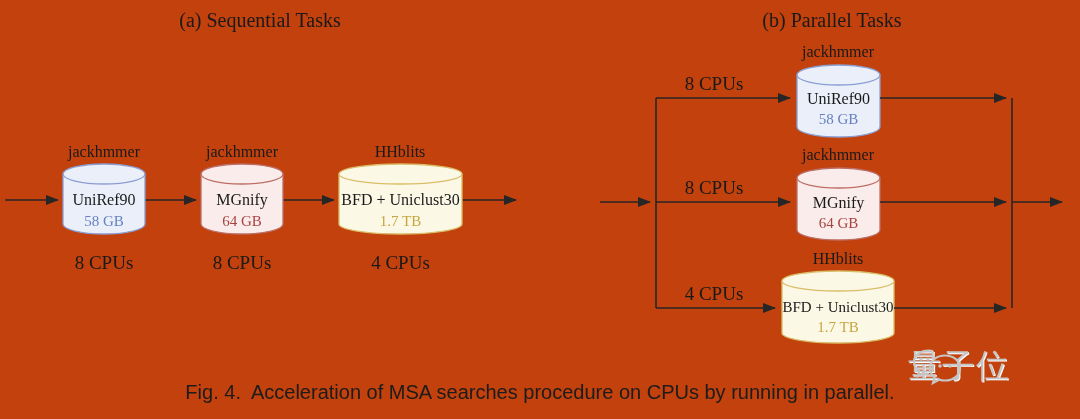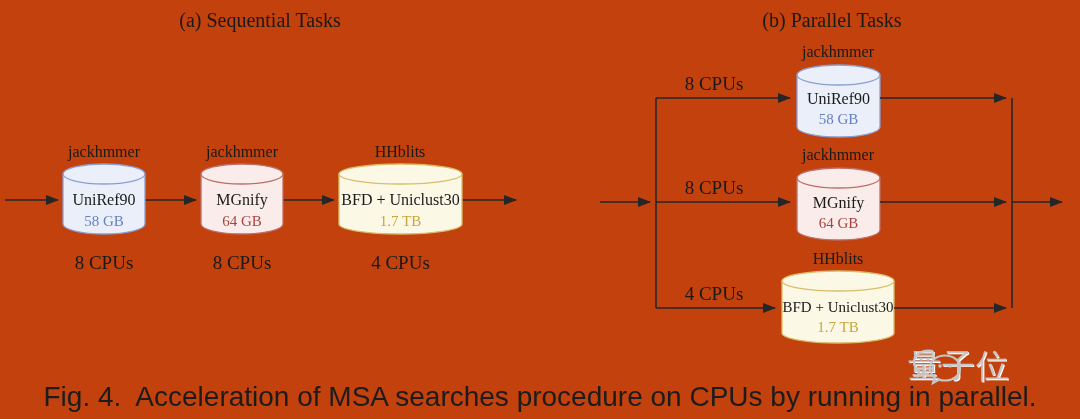--- a/index.html
+++ b/index.html
@@ -15,21 +15,21 @@
   .t-title{font-size:20px;text-anchor:middle;}
   .t-tool{font-size:16px;text-anchor:middle;}
   .t-db{font-size:16px;text-anchor:middle;}
   .t-db-sm{font-size:15px;text-anchor:middle;}
   .t-size{font-size:15px;text-anchor:middle;}
   .t-size.blue{fill:var(--blue_text);}
   .t-size.red{fill:var(--red_text);}
   .t-size.yellow{fill:var(--yellow_text);}
   .t-cpus{font-size:19px;text-anchor:middle;}
   .caption{position:absolute;left:0;right:0;top:381px;text-align:center;
-           font-family:"Liberation Sans", sans-serif;font-size:28px;color:#1c1c1c;
+           font-family:"Liberation Sans", sans-serif;font-size:20px;color:#1c1c1c;
            white-space:pre;}
   .watermark{position:absolute;left:908px;top:346px;display:flex;align-items:center;gap:8px;}
   .wm-text{font-family:"DejaVu Sans", sans-serif;font-size:33px;line-height:40px;
            color:var(--watermark);text-shadow:1px 1px 0 #ffffff;letter-spacing:1px;}
   .wm-icon{display:block;}
   .wm-icon *{stroke:var(--watermark);fill:none;stroke-width:2.2;}
   .wm-icon .dot{fill:var(--watermark);stroke:none;}
 </style>
 </head>
 <body>

